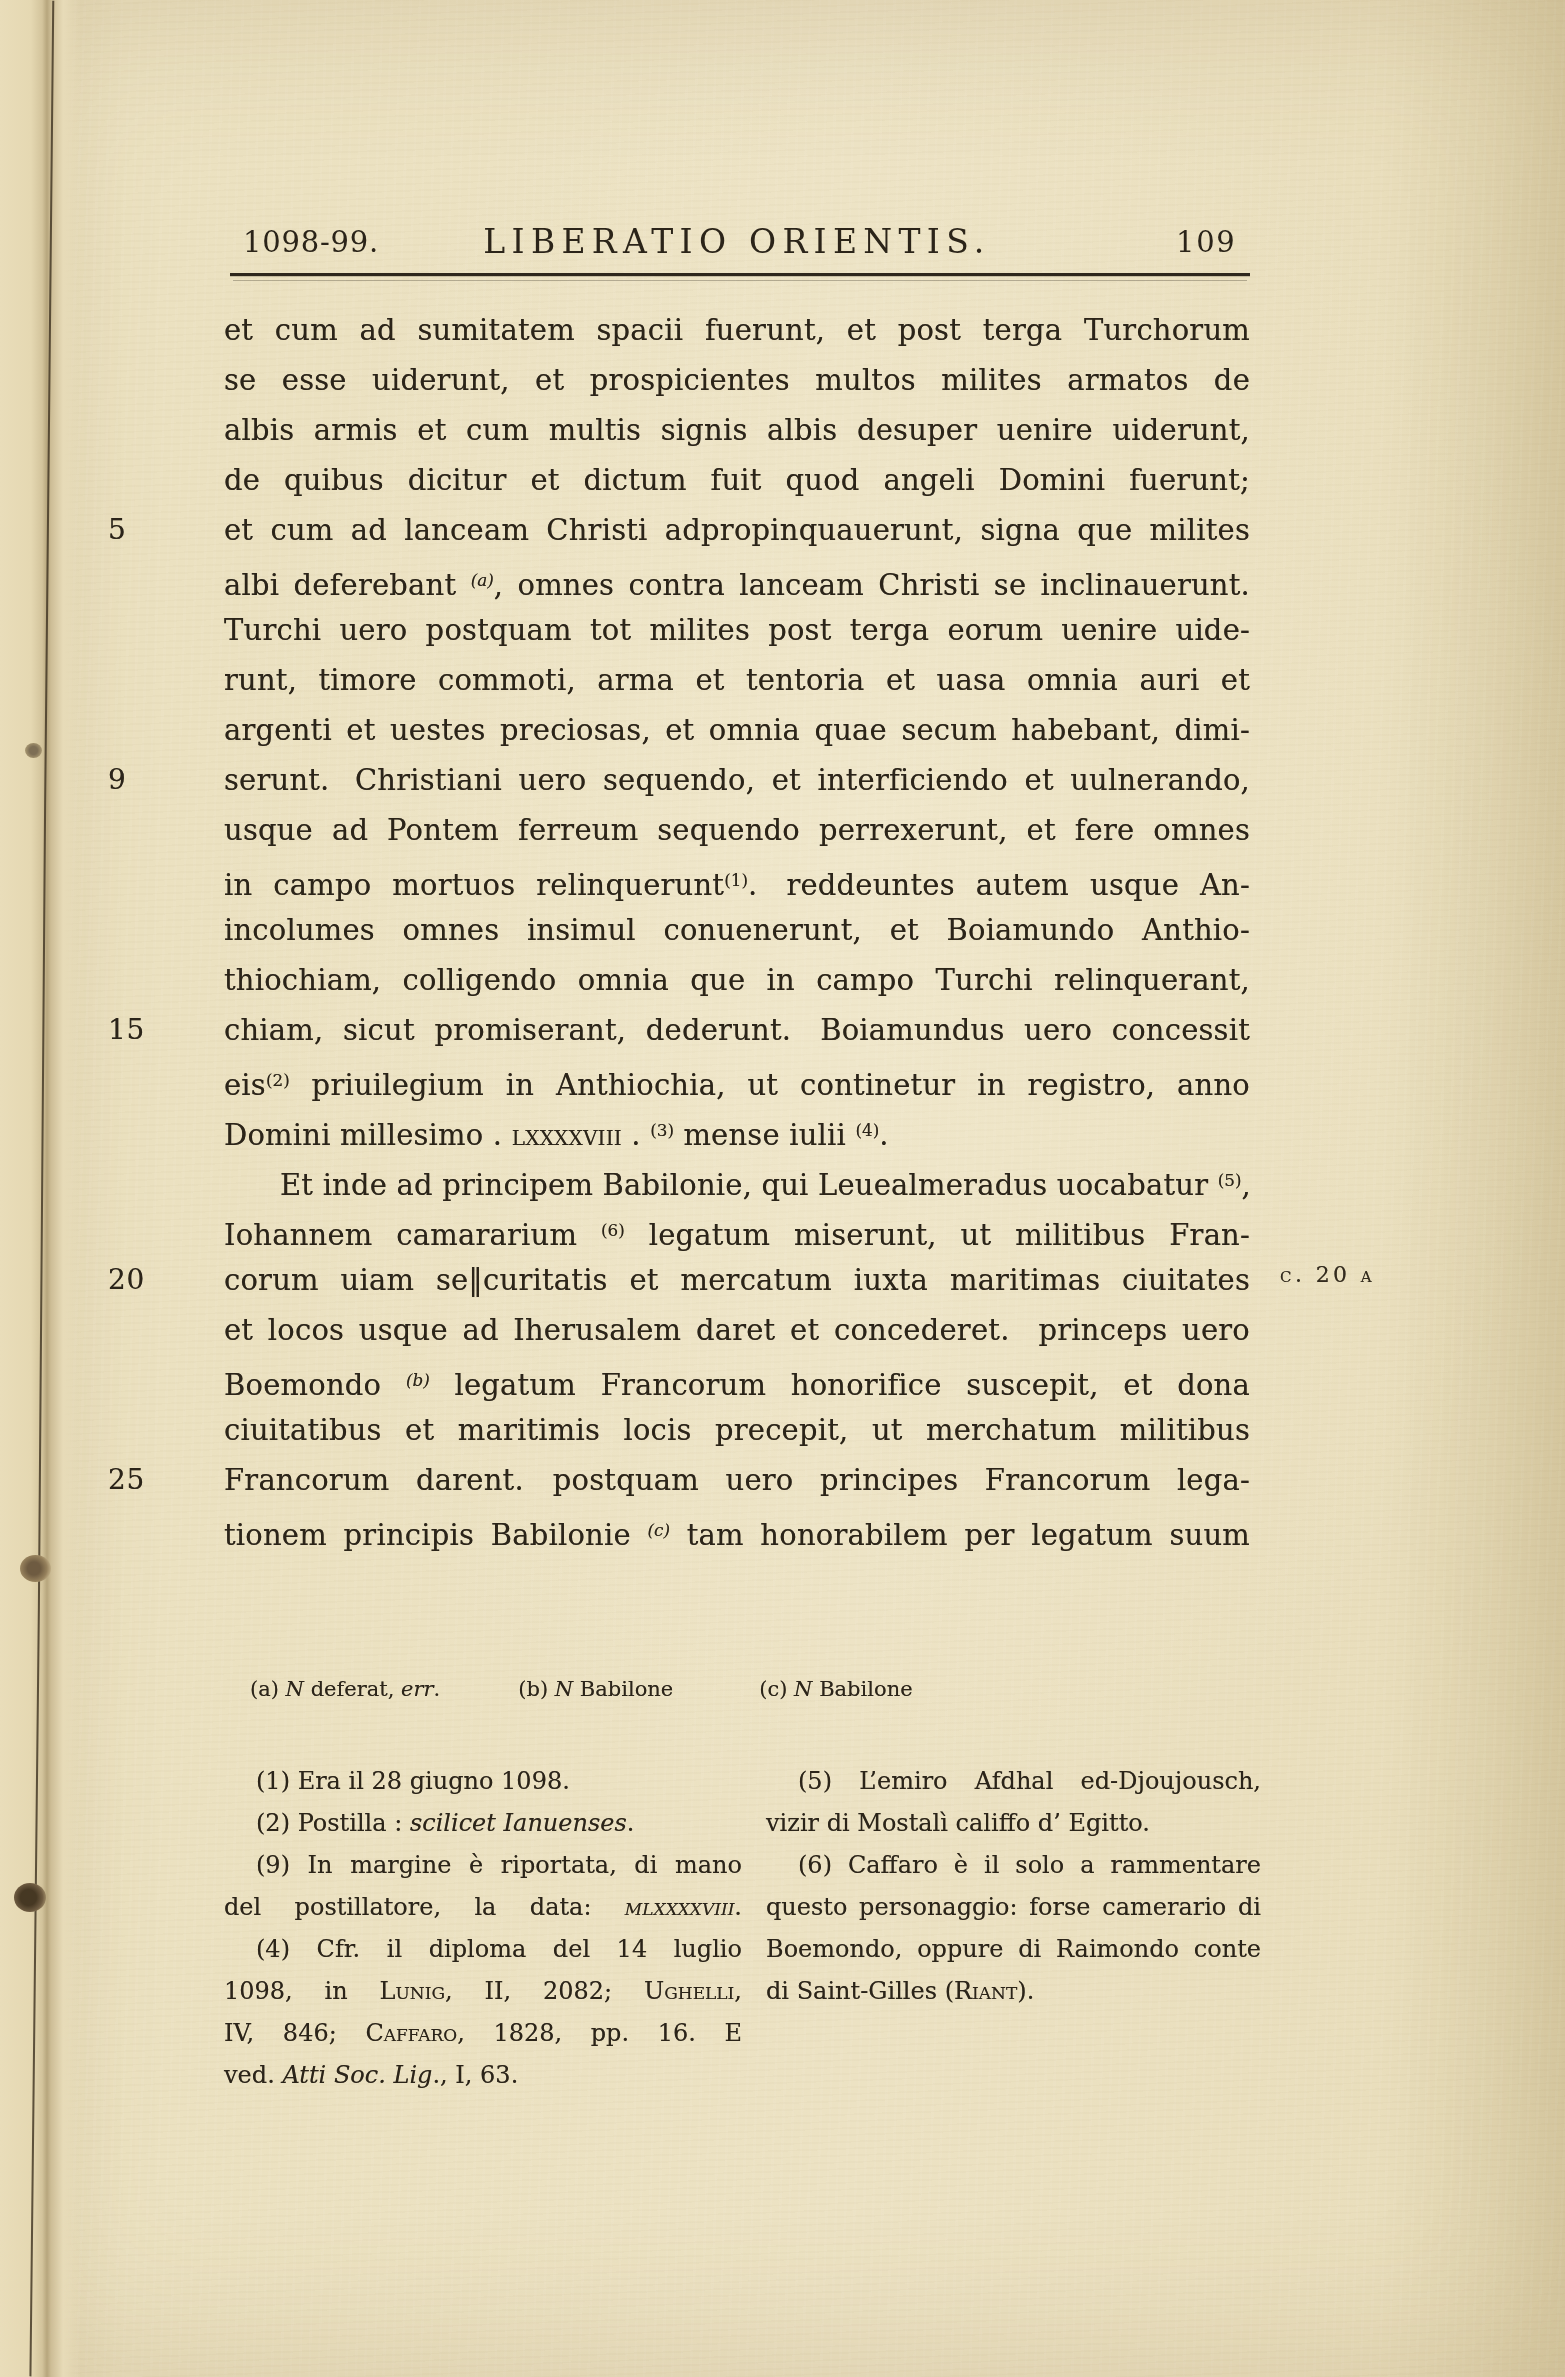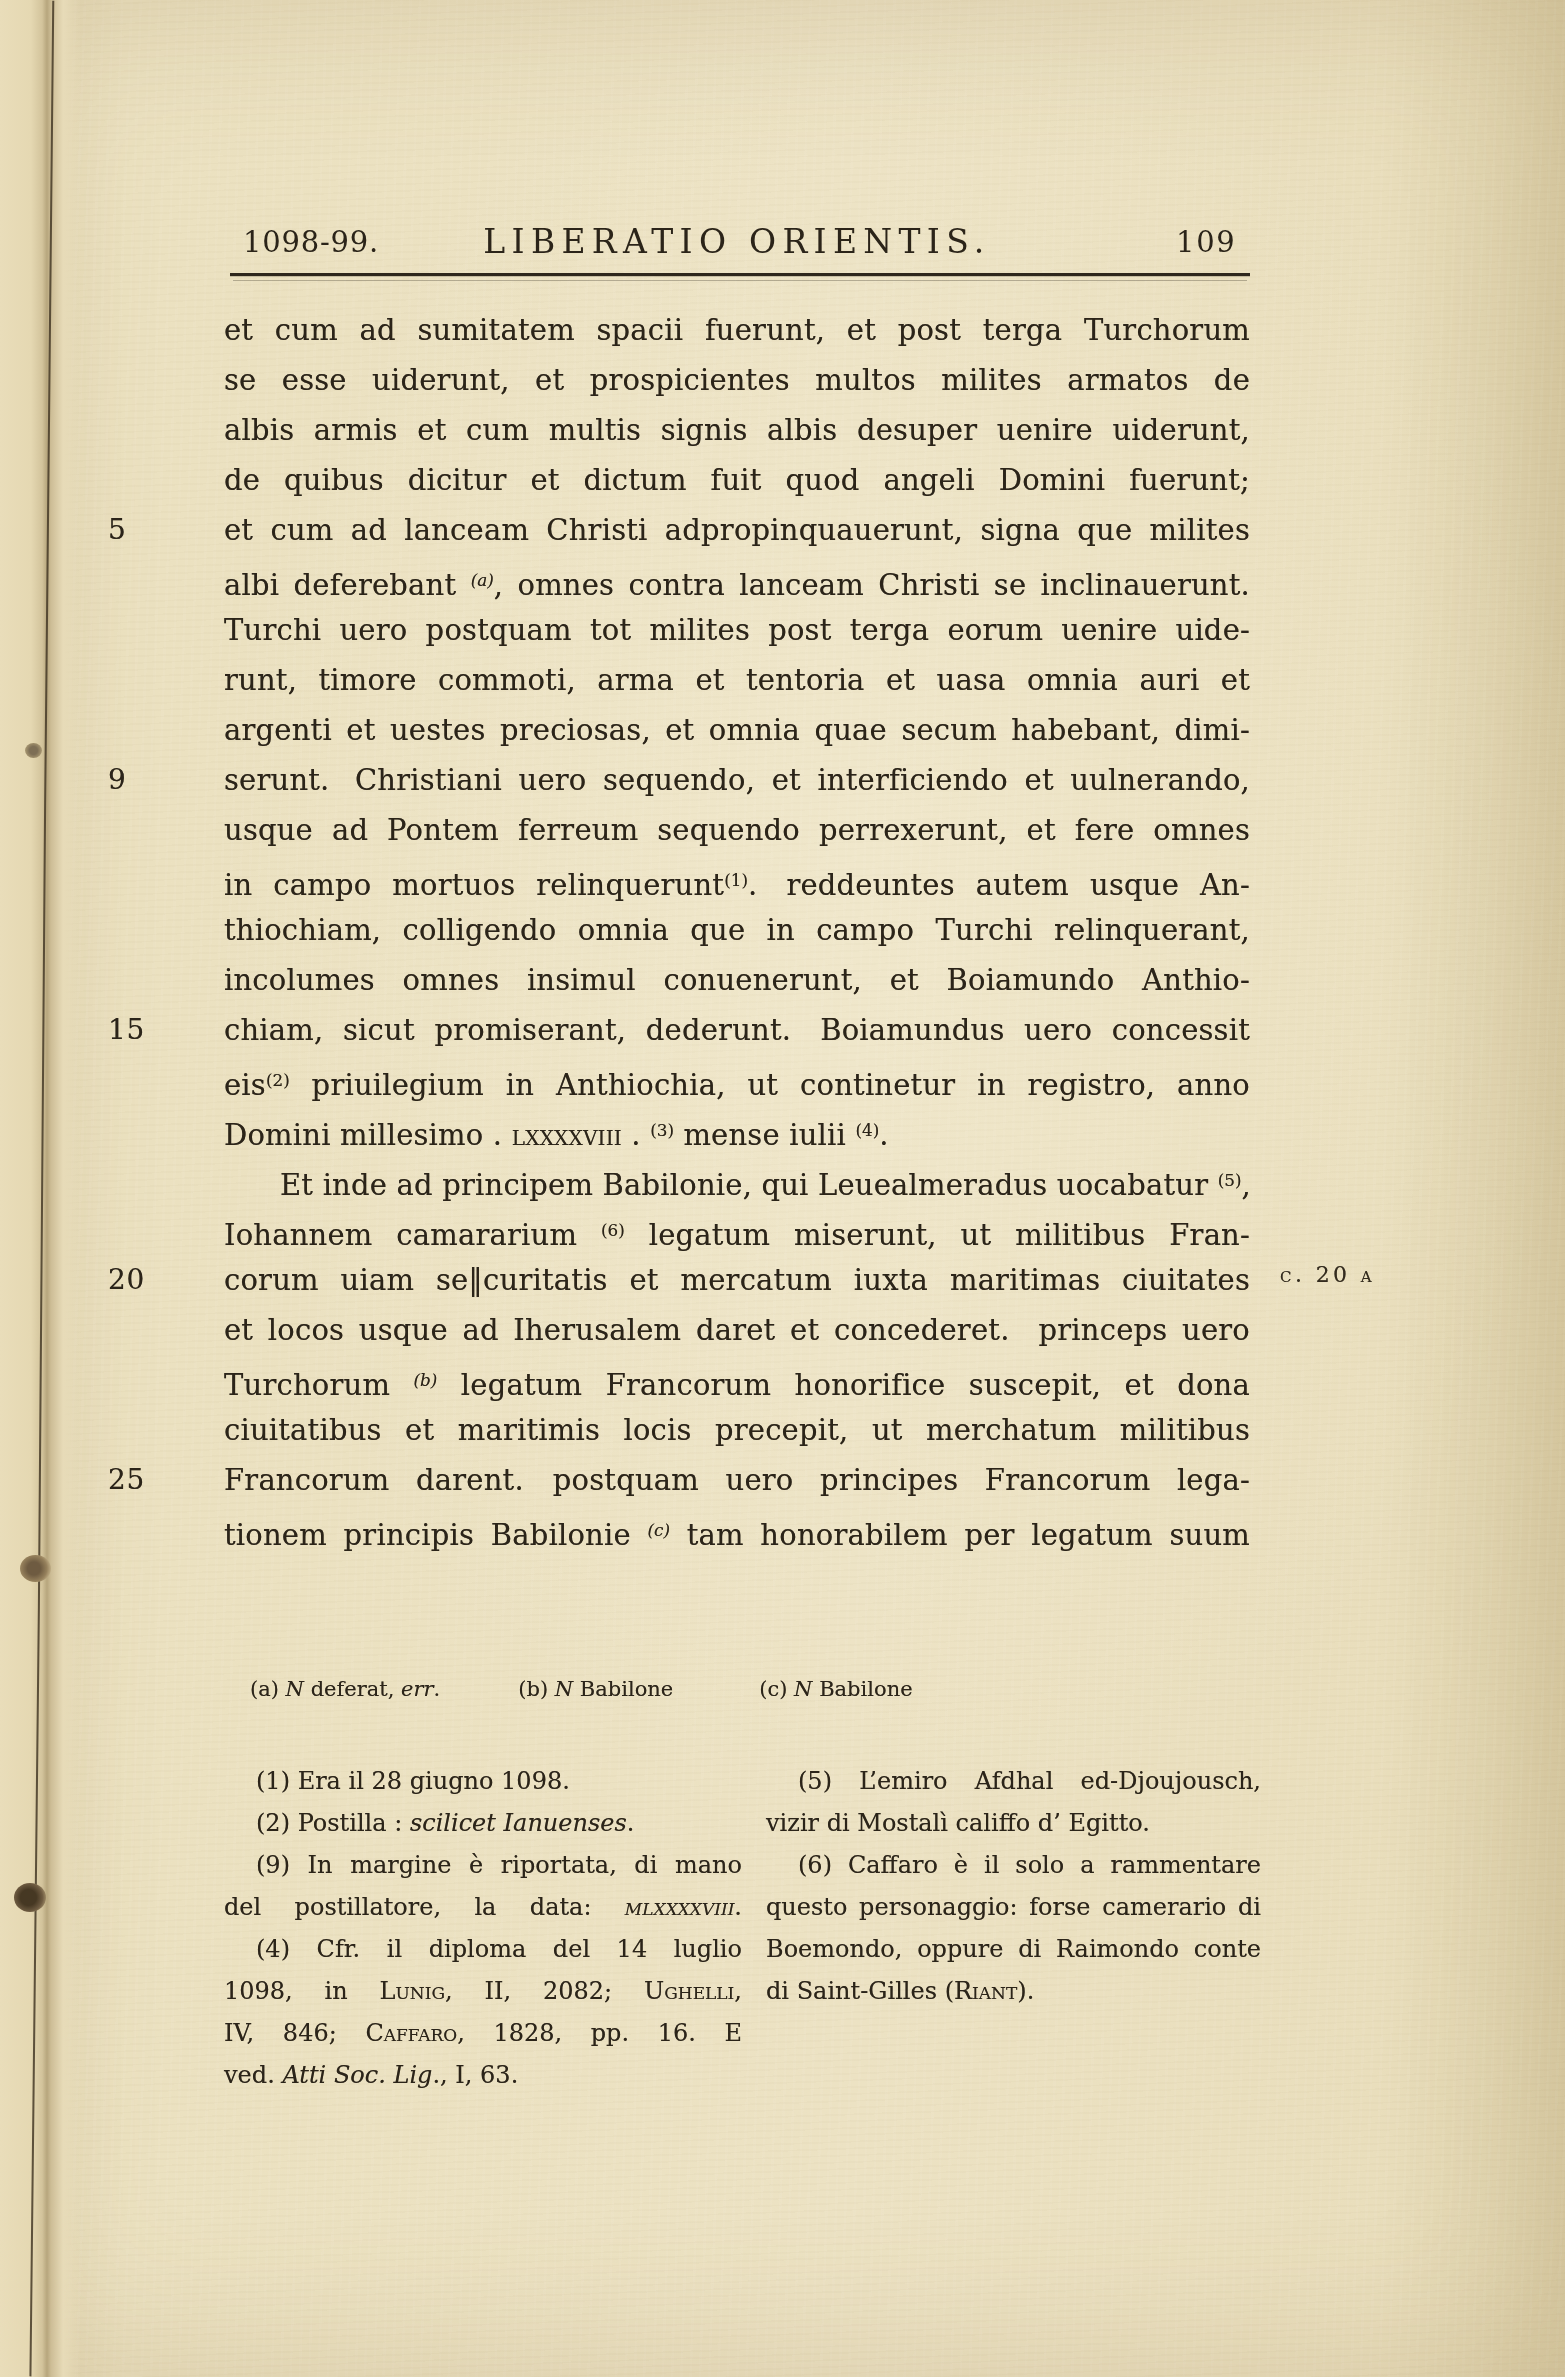--- a/index.html
+++ b/index.html
@@ -99,30 +99,30 @@
       <div class="bline "><span>albis armis et cum multis signis albis desuper uenire uiderunt,</span></div>
       <div class="bline "><span>de quibus dicitur et dictum fuit quod angeli Domini fuerunt;</span></div>
       <div class="bline "><span class="lnum">5</span><span>et cum ad lanceam Christi adpropinquauerunt, signa que milites</span></div>
       <div class="bline "><span>albi deferebant </span><span class="supi">(a)</span><span>, omnes contra lanceam Christi se inclinauerunt.</span></div>
       <div class="bline "><span>Turchi uero postquam tot milites post terga eorum uenire uide-</span></div>
       <div class="bline "><span>runt, timore commoti, arma et tentoria et uasa omnia auri et</span></div>
       <div class="bline "><span>argenti et uestes preciosas, et omnia quae secum habebant, dimi-</span></div>
       <div class="bline "><span class="lnum">9</span><span>serunt.</span><span class="gap" style="width: 25.4px;"></span><span>Christiani uero sequendo, et interficiendo et uulnerando,</span></div>
       <div class="bline "><span>usque ad Pontem ferreum sequendo perrexerunt, et fere omnes</span></div>
       <div class="bline "><span>in campo mortuos relinquerunt</span><span class="sup">(1)</span><span>.</span><span class="gap" style="width: 29px;"></span><span>reddeuntes autem usque An-</span></div>
+      <div class="bline "><span>incolumes omnes insimul conuenerunt, et Boiamundo Anthio-</span></div>
       <div class="bline "><span>thiochiam, colligendo omnia que in campo Turchi relinquerant,</span></div>
-      <div class="bline "><span>incolumes omnes insimul conuenerunt, et Boiamundo Anthio-</span></div>
       <div class="bline "><span class="lnum">15</span><span>chiam, sicut promiserant, dederunt.</span><span class="gap" style="width: 29px;"></span><span>Boiamundus uero concessit</span></div>
       <div class="bline "><span>eis</span><span class="sup">(2)</span><span> priuilegium in Anthiochia, ut continetur in registro, anno</span></div>
       <div class="bline pend"><span>Domini millesimo . </span><span class="sc">lxxxxviii</span><span> . </span><span class="sup">(3)</span><span> mense iulii </span><span class="sup">(4)</span><span>.</span></div>
       <div class="bline pstart"><span>Et inde ad principem Babilonie, qui Leuealmeradus uocabatur </span><span class="sup">(5)</span><span>,</span></div>
       <div class="bline "><span>Iohannem camararium </span><span class="sup">(6)</span><span> legatum miserunt, ut militibus Fran-</span></div>
       <div class="bline "><span class="lnum">20</span><span>corum uiam se‖curitatis et mercatum iuxta maritimas ciuitates</span><span class="margin-note">c. 20 a</span></div>
       <div class="bline "><span>et locos usque ad Iherusalem daret et concederet.</span><span class="gap" style="width: 29px;"></span><span>princeps uero</span></div>
-      <div class="bline "><span>Turchorum </span><span class="supi">(b)</span><span> legatum Francorum honorifice suscepit, et dona</span></div>
+      <div class="bline "><span>Boemondo </span><span class="supi">(b)</span><span> legatum Francorum honorifice suscepit, et dona</span></div>
       <div class="bline "><span>ciuitatibus et maritimis locis precepit, ut merchatum militibus</span></div>
       <div class="bline "><span class="lnum">25</span><span>Francorum darent.</span><span class="gap" style="width: 29px;"></span><span>postquam uero principes Francorum lega-</span></div>
       <div class="bline "><span>tionem principis Babilonie </span><span class="supi">(c)</span><span> tam honorabilem per legatum suum</span></div>
     </div>
 
   <div class="apparatus" id="apparatus"><span>(a) </span><span class="i">N</span><span> deferat, </span><span class="i">err</span><span>.</span><span class="gap" style="width: 78px;"></span><span>(b) </span><span class="i">N</span><span> Babilone</span><span class="gap" style="width: 86px;"></span><span>(c) </span><span class="i">N</span><span> Babilone</span></div>
 
   <div class="fncol fn-left" id="fn-left">
       <div class="fline indent"><span>(1) Era il 28 giugno 1098.</span></div>
       <div class="fline indent"><span>(2) Postilla : </span><span class="i">scilicet Ianuenses</span><span>.</span></div>

